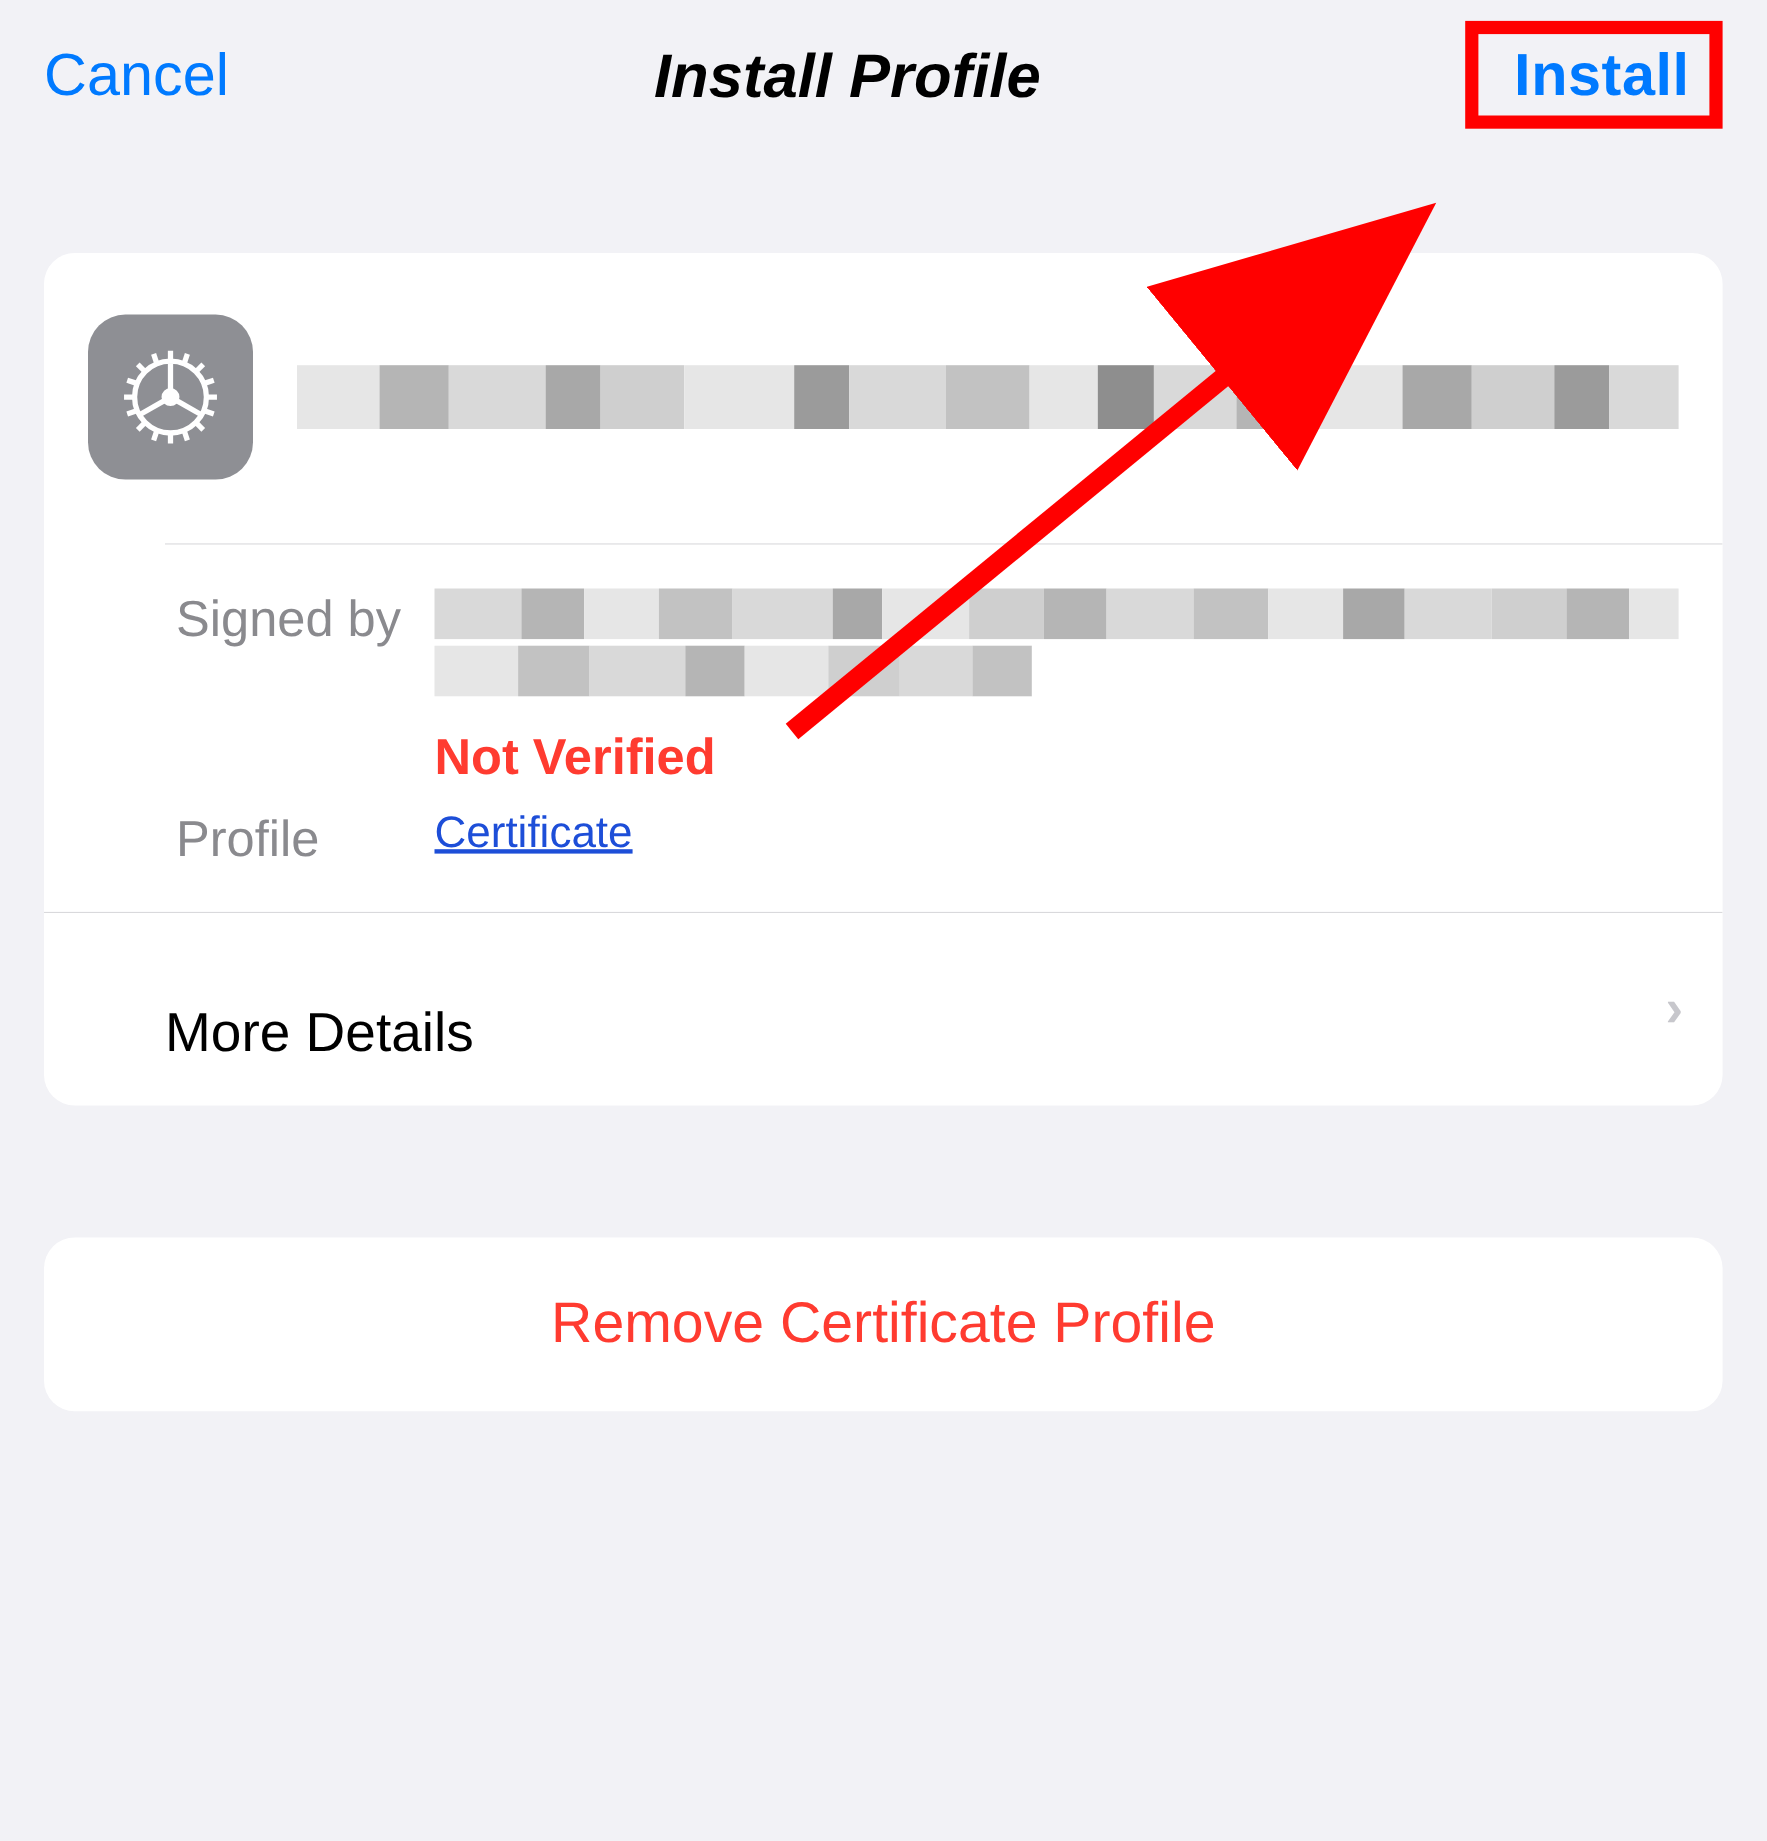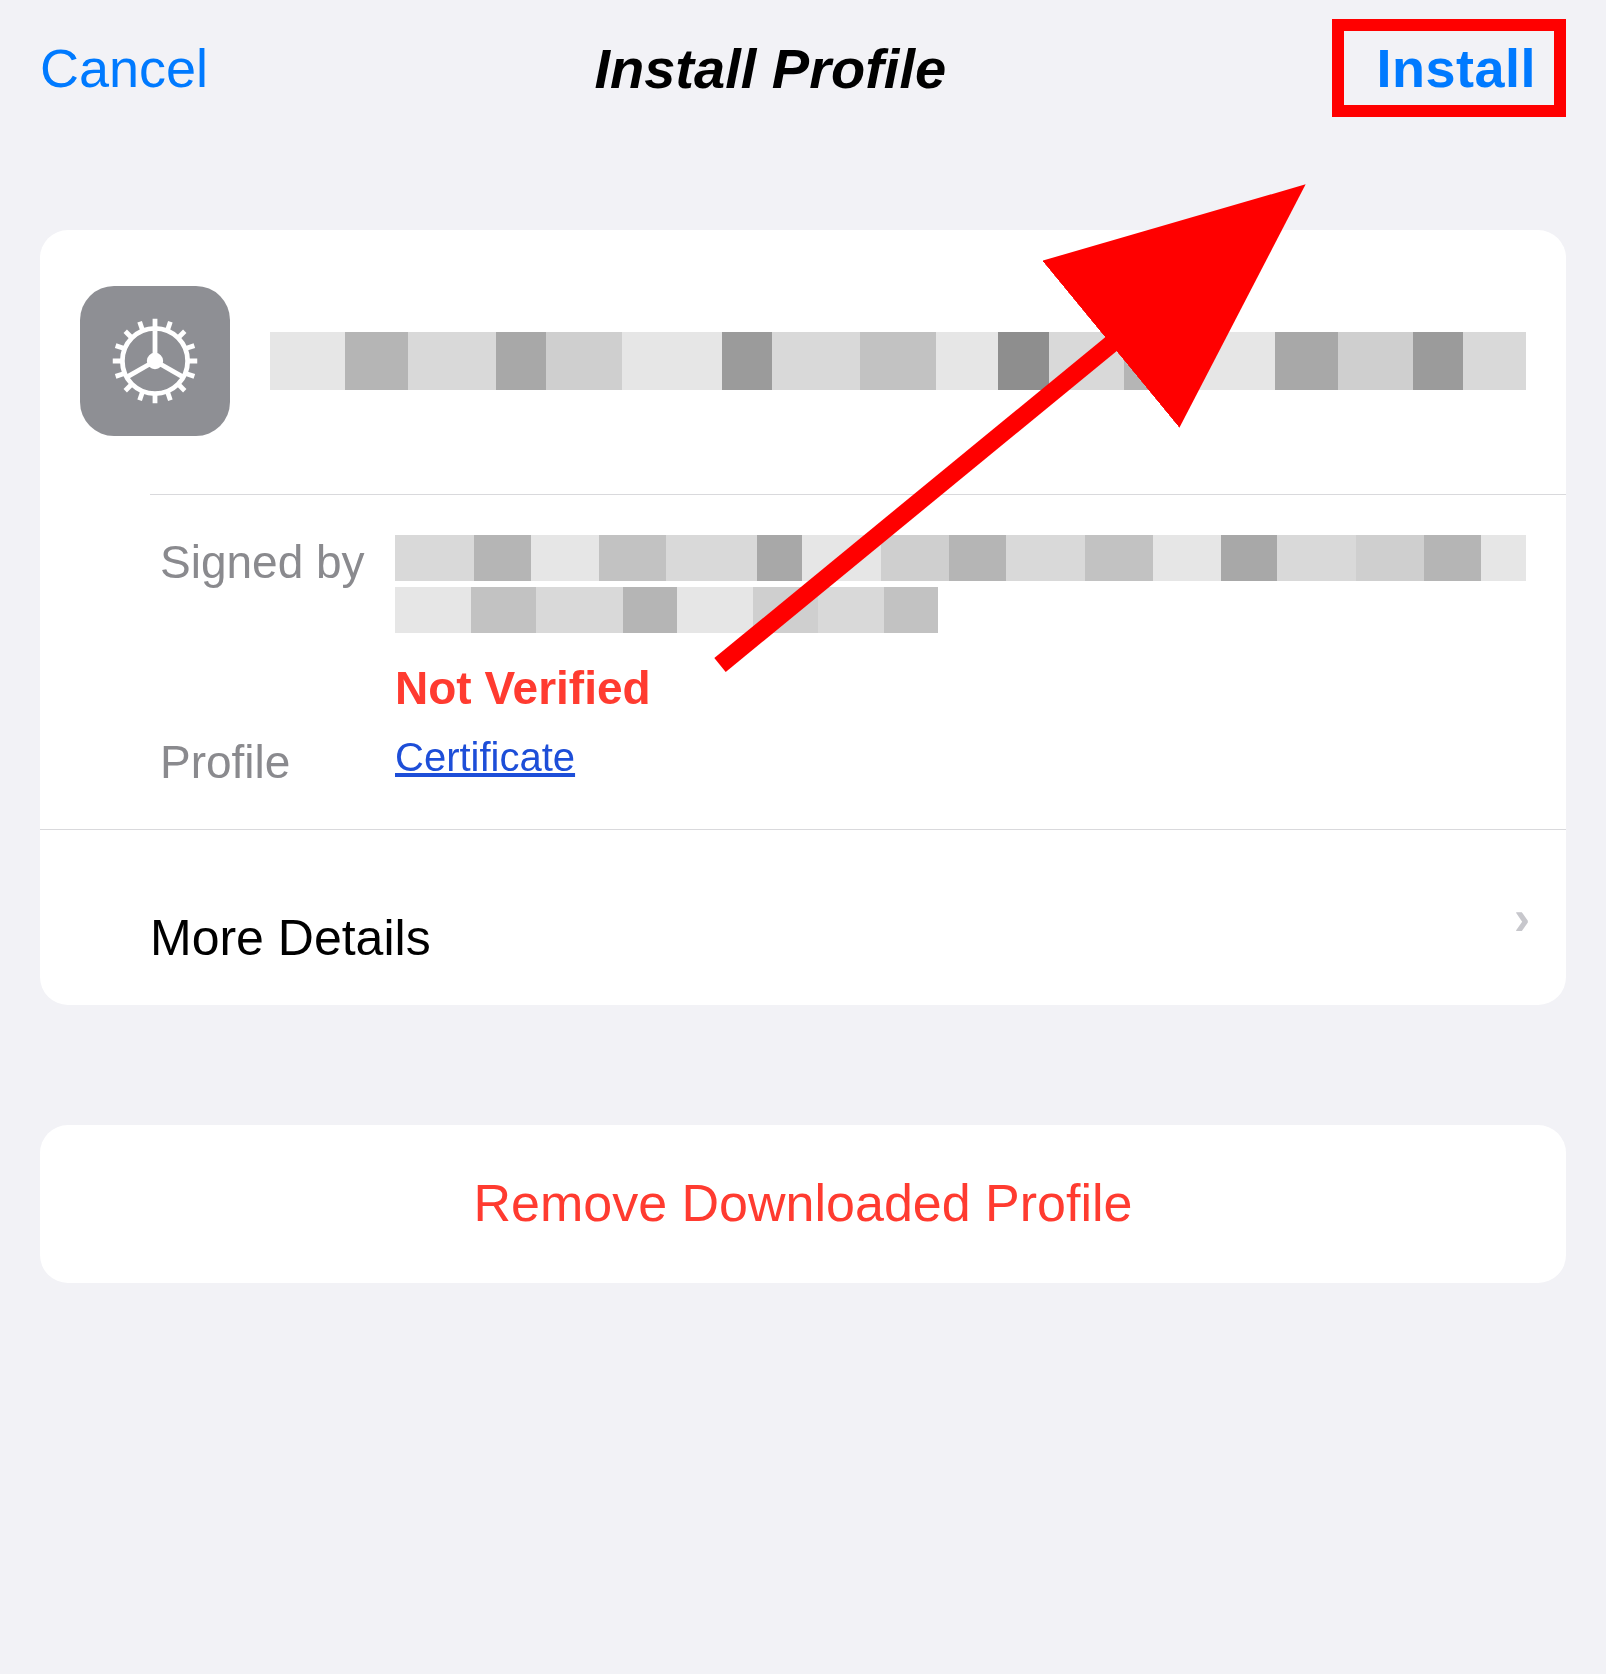--- a/index.html
+++ b/index.html
@@ -270,21 +270,21 @@
 
   <div class="sep-full"></div>
 
   <div class="more-row">
     <span class="label">More Details</span>
     <span class="chevron">›</span>
   </div>
 </div>
 
 <div class="remove-card">
-  <span class="txt">Remove Downloaded Profile</span>
+  <span class="txt">Remove Certificate Profile</span>
 </div>
 
 <svg class="arrow-svg" width="1606" height="1674">
   <defs>
     <marker id="ah" markerWidth="18" markerHeight="18" refX="10" refY="6" orient="auto">
       <path d="M0,0 L14,6 L0,12 Z" fill="#ff0000"></path>
     </marker>
   </defs>
   <line x1="720" y1="665" x2="1250" y2="230" stroke="#ff0000" stroke-width="18" marker-end="url(#ah)"></line>
 </svg>

